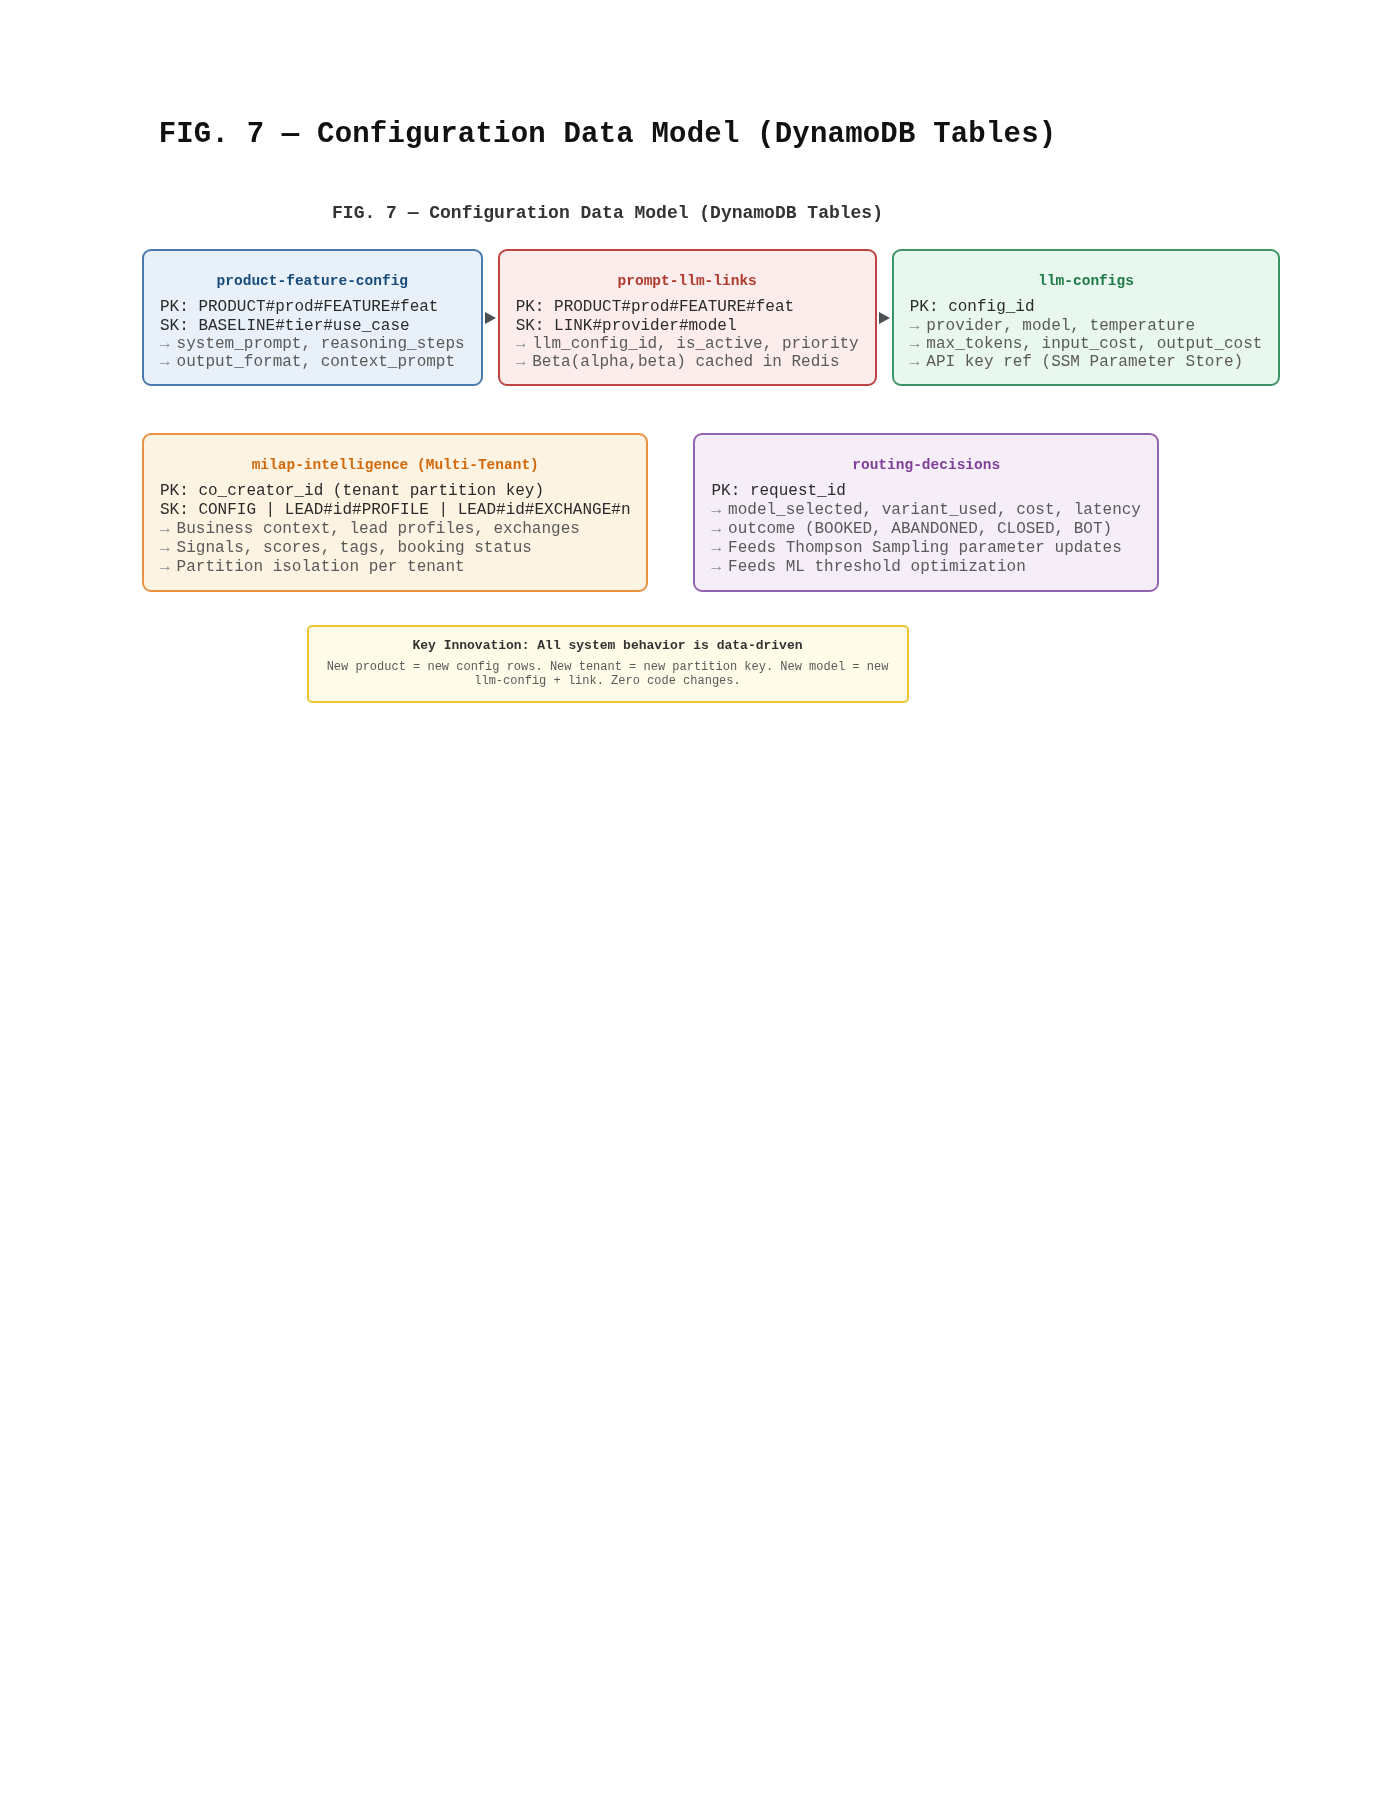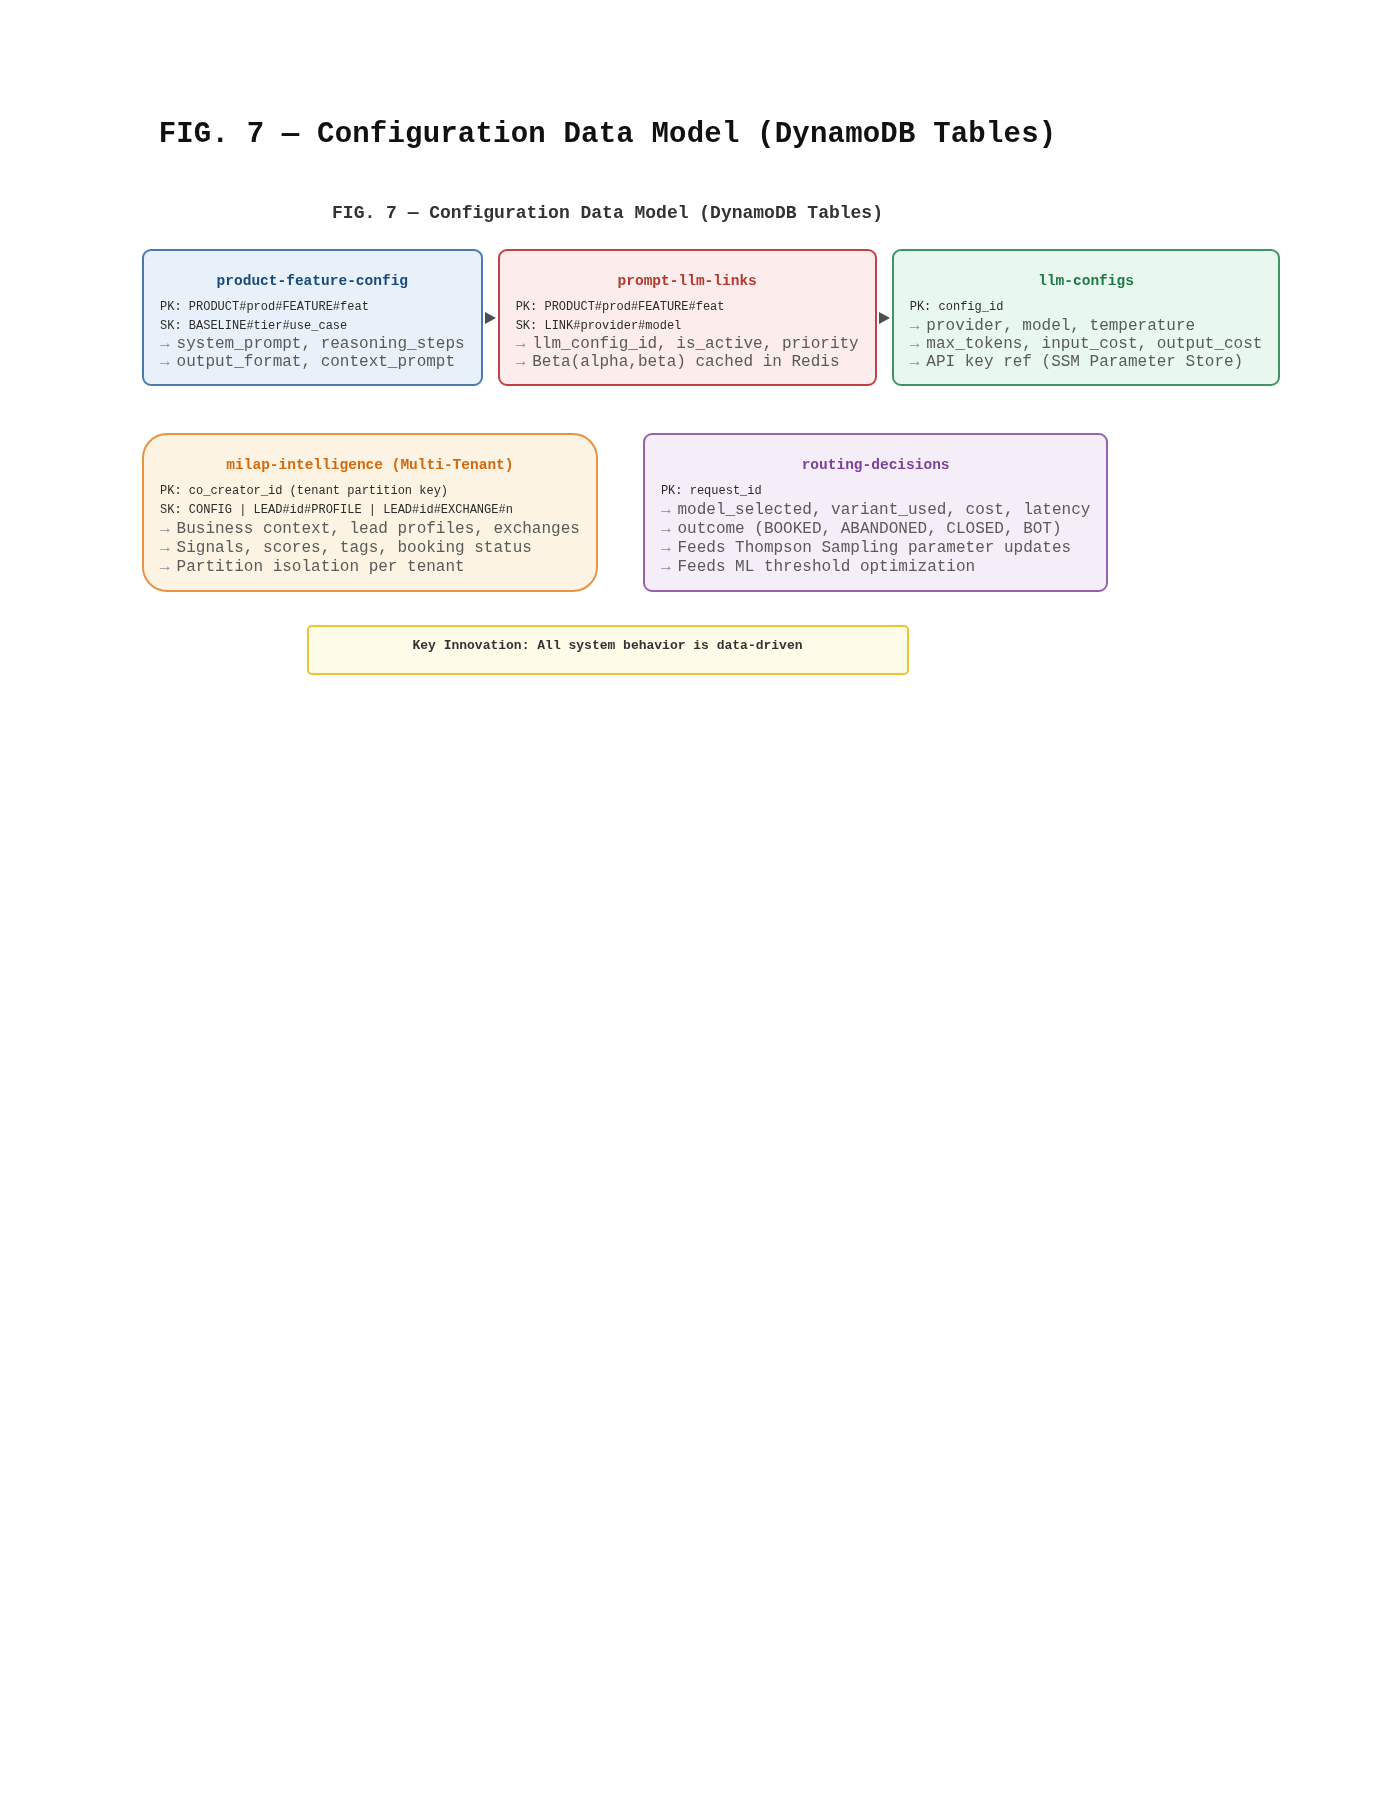--- a/index.html
+++ b/index.html
@@ -58,21 +58,21 @@
     padding: 22px 16px 13px 16px;
     background: #f8f8f8;
   }
   .card-title {
     text-align: center;
     font-size: 14.5px;
     font-weight: bold;
     margin-bottom: 9px;
   }
   .key-line {
-    font-size: 12px;
+    font-size: 16px;
     color: #2b2b2b;
     line-height: 18.5px;
     white-space: nowrap;
   }
   .attr-line {
     font-size: 16px;
     color: #5a5a5a;
     line-height: 18px;
     white-space: nowrap;
   }
@@ -161,21 +161,21 @@
       </div>
       <div class="attr-line">
         <span class="arr">→</span><span>API key ref (SSM Parameter Store)</span>
       </div>
     </div>
 
   </div>
 
   <div class="row2">
 
-    <div class="card card-a" style="border-color: rgb(232, 146, 66); background-color: rgb(253, 243, 226); border-radius: 25px;">
+    <div class="card card-a" style="border-color: rgb(232, 146, 66); background-color: rgb(253, 243, 226);">
       <div class="card-title" style="color: rgb(211, 105, 11);">milap-intelligence (Multi-Tenant)</div>
       <div class="key-line">PK: co_creator_id (tenant partition key)</div>
       <div class="key-line">SK: CONFIG | LEAD#id#PROFILE | LEAD#id#EXCHANGE#n</div>
       <div class="attr-line">
         <span class="arr">→</span><span>Business context, lead profiles, exchanges</span>
       </div>
       <div class="attr-line">
         <span class="arr">→</span><span>Signals, scores, tags, booking status</span>
       </div>
       <div class="attr-line">
@@ -197,15 +197,16 @@
       </div>
       <div class="attr-line">
         <span class="arr">→</span><span>Feeds ML threshold optimization</span>
       </div>
     </div>
 
   </div>
 
   <div class="note-box">
     <div class="note-title">Key Innovation: All system behavior is data-driven</div>
+    <div class="note-body">New product = new config rows. New tenant = new partition key. New model = new llm-config + link. Zero code changes.</div>
   </div>
 
 </div>
 
 </body></html>

